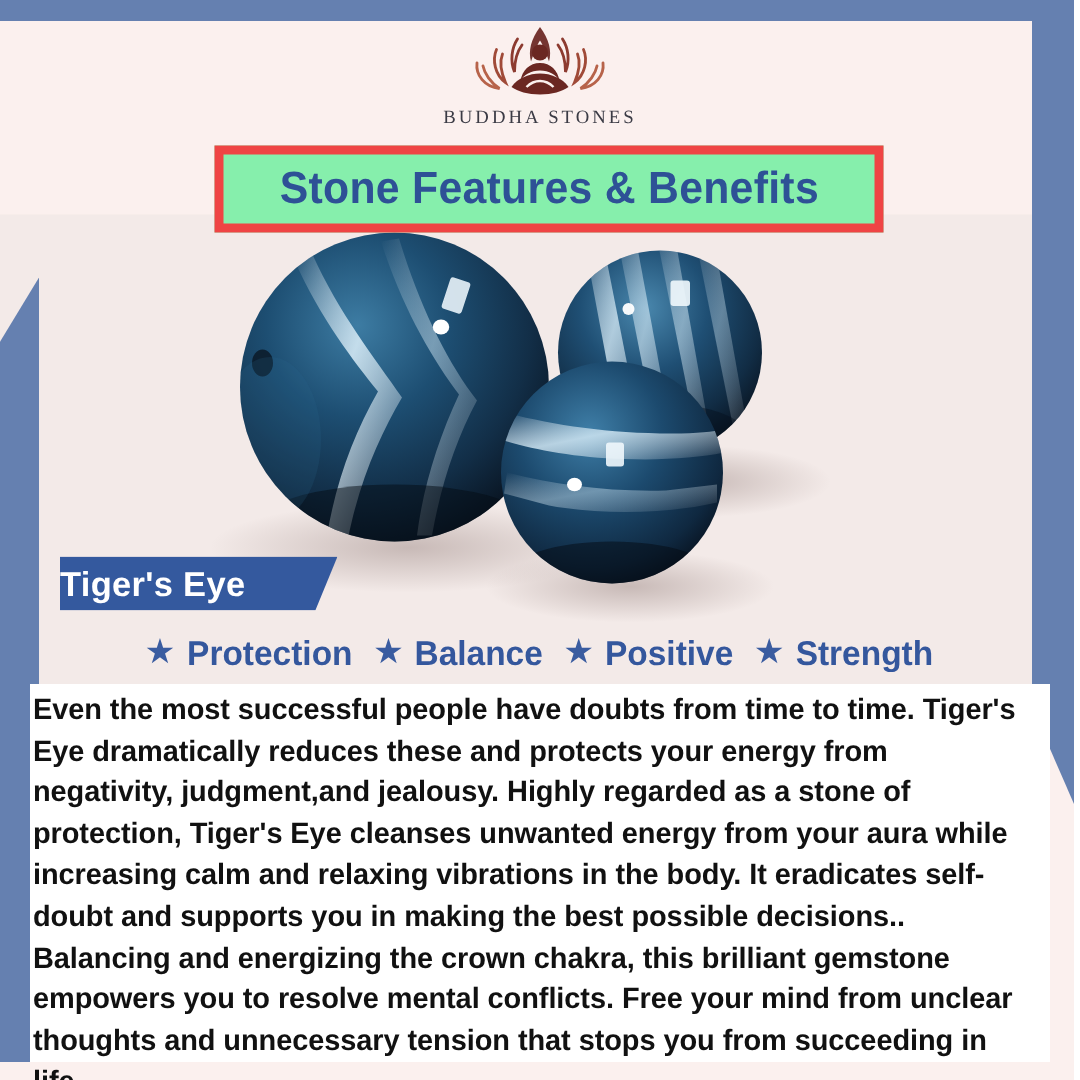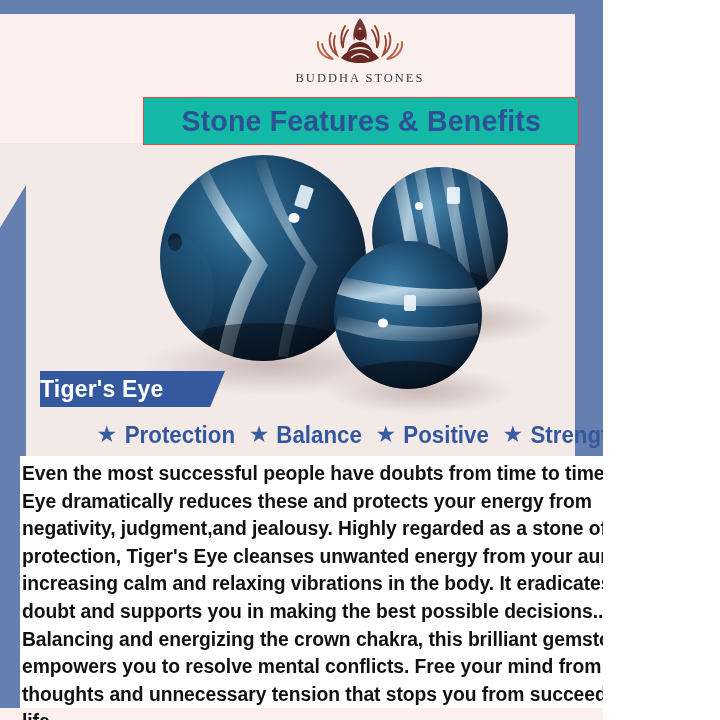--- a/index.html
+++ b/index.html
@@ -6,21 +6,21 @@
     margin: 0;
     padding: 0;
     background: #ffffff;
   }
   body {
     font-family: "Liberation Sans", sans-serif;
   }
 
   .page {
     position: relative;
-    width: 603px;
+    width: 716px;
     height: 720px;
     overflow: hidden;
     background: #fbf0ee;
   }
 
   
   .frame-right {
     position: absolute;
     right: 0;
     top: 0;
@@ -86,22 +86,22 @@
     text-align: center;
   }
 
   
   .title-banner {
     position: absolute;
     left: 143px;
     top: 97px;
     width: 434px;
     height: 46px;
-    background: #14b8a6;
-    border: 1px solid #ef4444;
+    background: #86efac;
+    border: 6px solid #ef4444;
     display: flex;
     align-items: center;
     justify-content: center;
     z-index: 4;
   }
   .title-banner h1 {
     margin: 0;
     font-family: "Liberation Sans Narrow", "Liberation Sans", sans-serif;
     font-size: 30px;
     font-weight: bold;

